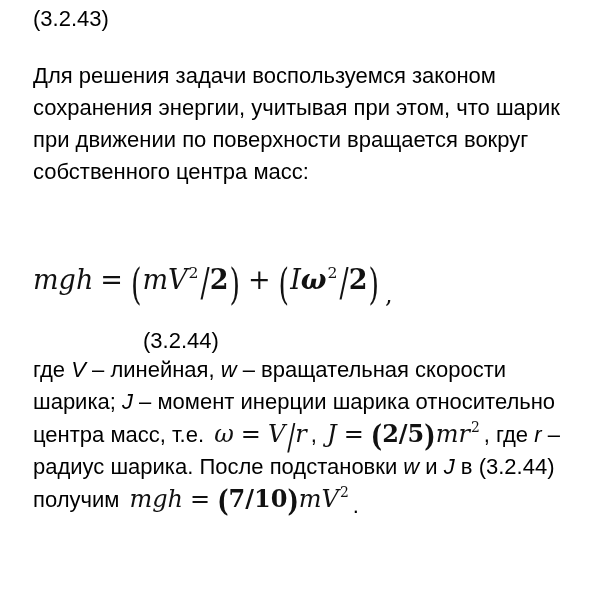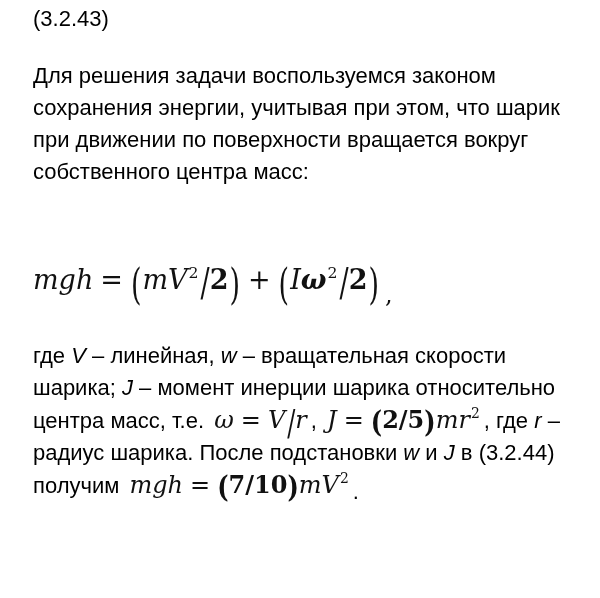--- a/index.html
+++ b/index.html
@@ -22,21 +22,21 @@
   .eq-number-top {
     font-size: 22px;
     line-height: 26px;
   }
   .para {
     font-size: 22px;
     line-height: 32px;
     max-width: 534px;
   }
   .para-intro { margin-top: 28px; }
-  .para-expl  { margin-top: 24px; }
+  .para-expl  { }
   .it { font-style: italic; }
   
   .math {
     font-family: "DejaVu Serif", serif;
     font-style: italic;
     white-space: nowrap;
     color: #111;
   }
   .math .rel {
     font-style: normal;
@@ -122,16 +122,17 @@
 <div class="page">
 
   <div class="eq-number-top">(3.2.43)</div>
 
   <div class="para para-intro">Для решения задачи воспользуемся законом сохранения энергии, учитывая при этом, что шарик при движении по поверхности вращается вокруг собственного центра масс:</div>
 
   <div class="eq-block">
     <span class="math eq-main"><span>mgh</span><span class="rel">=</span><span class="paren">(</span><span>mV</span><sup>2</sup><span class="slash-tall">/</span><span class="b">2</span><span class="paren">)</span><span class="rel">+</span><span class="paren">(</span><span>I</span><span class="bi">ω</span><sup>2</sup><span class="slash-tall">/</span><span class="b">2</span><span class="paren">)</span><span class="eq-comma">,</span></span>
   </div>
 
+  <div class="eq-label">(3.2.44)</div>
 
   <div class="para para-expl"><span>где </span><span class="it">V</span><span> – линейная, </span><span class="it">w</span><span> – вращательная скорости шарика; </span><span class="it">J</span><span> – момент инерции шарика относительно центра масс, т.е. </span><span class="math inline-f"><span>ω</span><span class="rel">=</span><span>V</span><span class="slash-tall">/</span><span>r</span></span><span>, </span><span class="math inline-f"><span>J</span><span class="rel">=</span><span class="bparen">(</span><span class="b">2</span><span class="bslash">/</span><span class="b">5</span><span class="bparen">)</span><span>mr</span><sup>2</sup></span><span>, где </span><span class="it">r</span><span> – радиус шарика. После подстановки </span><span class="it">w</span><span> и </span><span class="it">J</span><span> в (3.2.44) получим </span><span class="math inline-f"><span>mgh</span><span class="rel">=</span><span class="bparen">(</span><span class="b">7</span><span class="bslash">/</span><span class="b">10</span><span class="bparen">)</span><span>mV</span><sup>2</sup></span><span class="tail-dot"> .</span></div>
 
 </div>
 
 </body></html>

